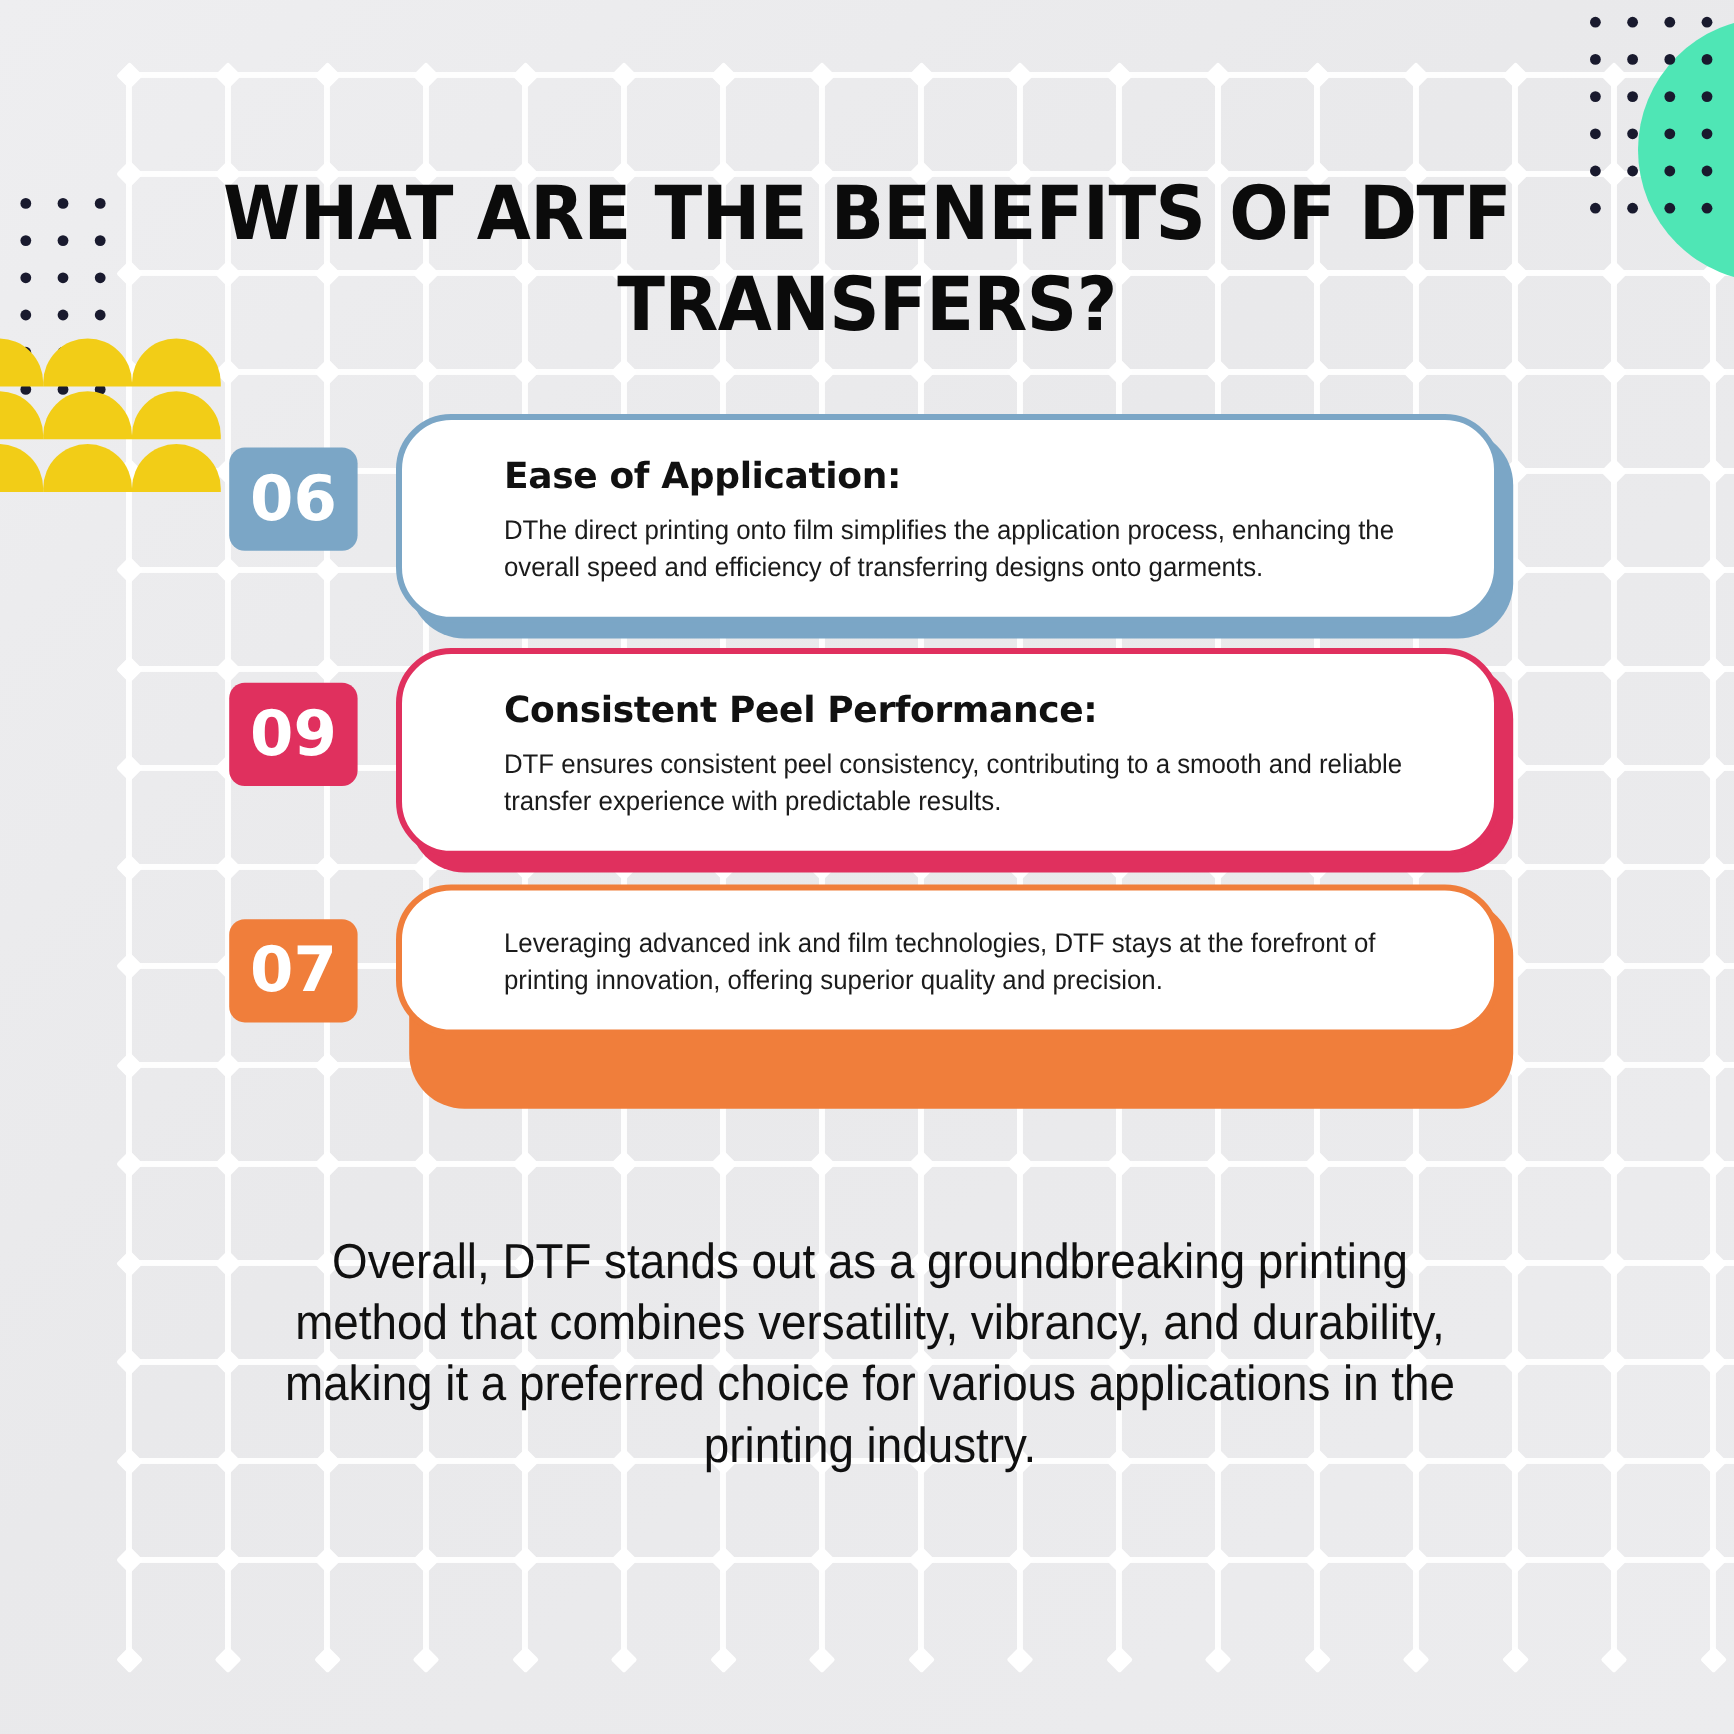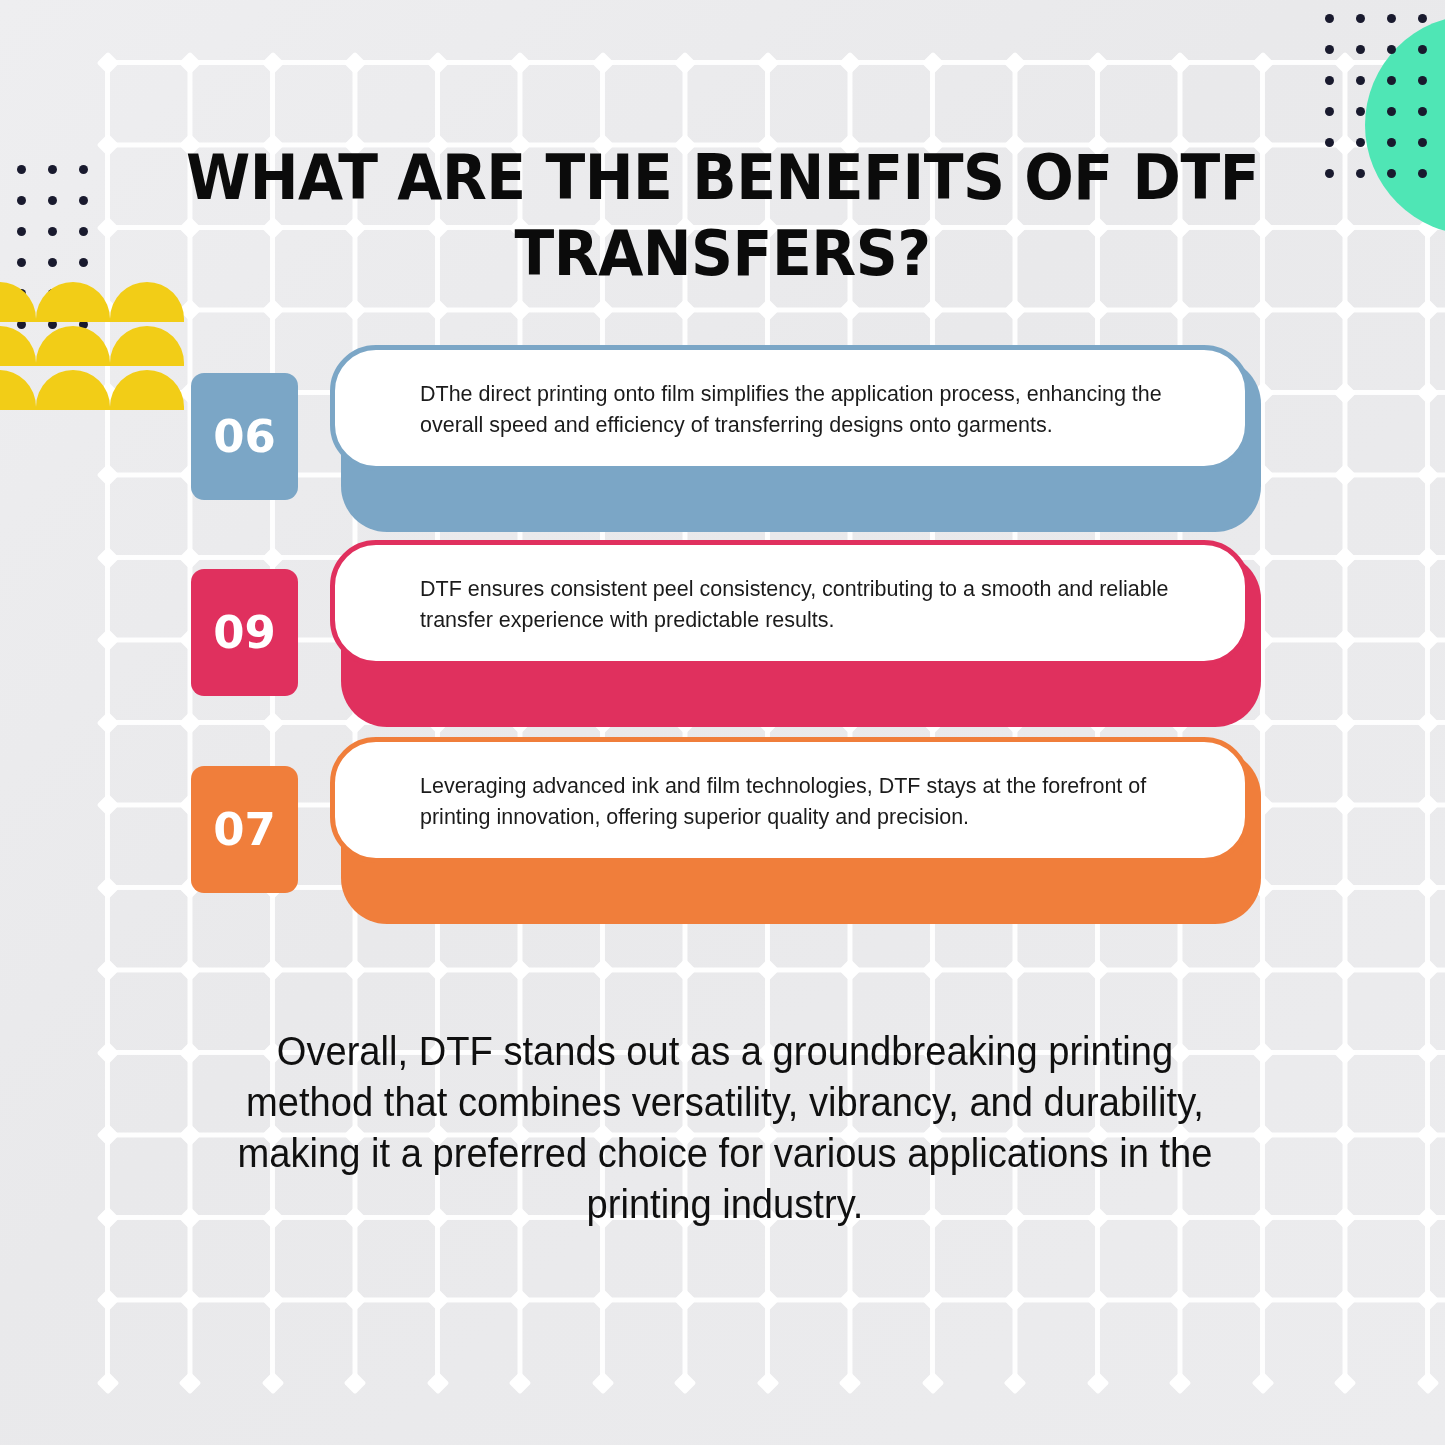--- a/index.html
+++ b/index.html
@@ -79,26 +79,26 @@
     color:#0b0b0b;
     transform:scaleX(0.94);
     transform-origin:center top;
   }
 
   
   .card-row{ position:absolute; left:0; width:100%; }
   .badge{
     position:absolute;
     left:191px;
-    width:107px; height:127px;
+    width:107px; height:86px;
     border-radius:13px;
     display:flex; align-items:center; justify-content:center;
     font-family:"DejaVu Sans", sans-serif;
     font-weight:bold;
-    font-size:45px;
+    font-size:52px;
     color:#ffffff;
     letter-spacing:0px;
   }
   .card-wrap{
     position:absolute;
     left:330px;
     width:920px;
   }
   .card-shadow{
     position:absolute;
@@ -509,30 +509,32 @@
       <div class="semi" style="background: rgb(242, 205, 23); left: 148px; top: 88px; height: 40px;"></div>
     </div>
 
   <h1 class="headline">WHAT ARE THE BENEFITS OF DTF TRANSFERS?</h1>
 
   <div class="card-row" style="top:373px;">
     <div class="badge" id="badge-0" style="top: 0px; background: rgb(123, 166, 198);">06</div>
     <div class="card-wrap" style="top:-28px;">
       <div class="card-shadow" id="shadow-0" style="background: rgb(123, 166, 198); height: 174px;"></div>
       <div class="card" id="card-0" style="border-color: rgb(123, 166, 198);">
+        <div class="card-title">Ease of Application:</div>
         <div class="card-body">DThe direct printing onto film simplifies the application process, enhancing the overall speed and efficiency of transferring designs onto garments.</div>
       </div>
     </div>
   </div>
 
   <div class="card-row" style="top:569px;">
     <div class="badge" id="badge-1" style="top: 0px; background: rgb(224, 48, 94);">09</div>
     <div class="card-wrap" style="top:-29px;">
       <div class="card-shadow" id="shadow-1" style="background: rgb(224, 48, 94); height: 174px;"></div>
       <div class="card" id="card-1" style="border-color: rgb(224, 48, 94);">
+        <div class="card-title">Consistent Peel Performance:</div>
         <div class="card-body">DTF ensures consistent peel consistency, contributing to a smooth and reliable transfer experience with predictable results.</div>
       </div>
     </div>
   </div>
 
   <div class="card-row" style="top:766px;">
     <div class="badge" id="badge-2" style="top: 0px; background: rgb(240, 126, 59);">07</div>
     <div class="card-wrap" style="top:-29px;">
       <div class="card-shadow" id="shadow-2" style="background: rgb(240, 126, 59); height: 174px;"></div>
       <div class="card" id="card-2" style="border-color: rgb(240, 126, 59);">

